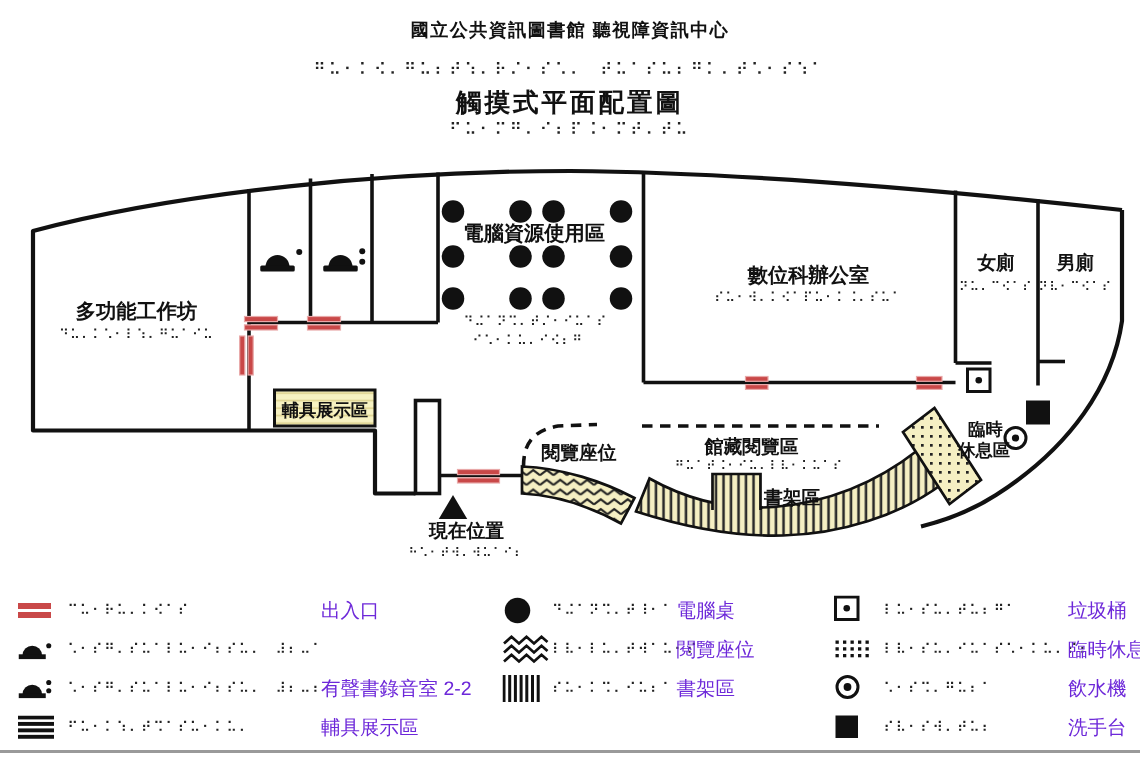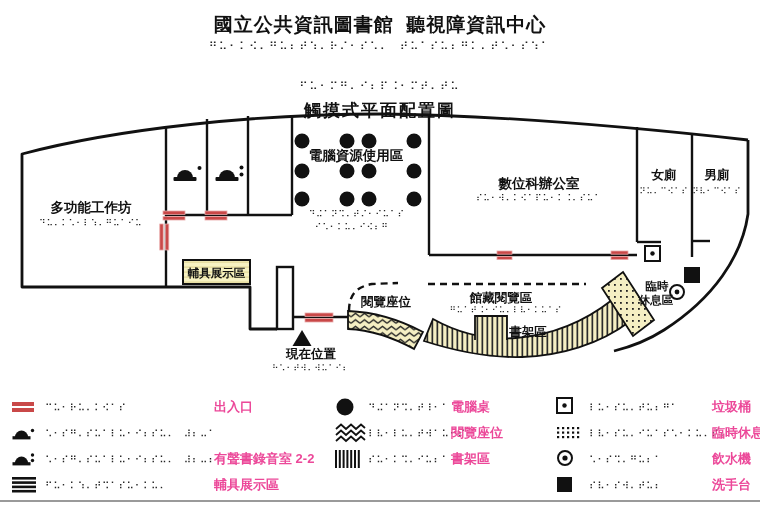--- a/index.html
+++ b/index.html
@@ -1,29 +1,29 @@
 <!DOCTYPE html>
 <html><head>
 <meta charset="utf-8">
 <style>
   html,body{margin:0;padding:0;background:#fff;}
   #page{position:relative;width:760px;height:507px;background:#fff;overflow:hidden;
         font-family:"Liberation Sans","DejaVu Sans",sans-serif;color:#111;}
   .ctr{position:absolute;left:0;width:760px;text-align:center;white-space:nowrap;}
-  .t1{top:12px;font-size:19px;font-weight:bold;letter-spacing:1px;font-family:Liberation Mono, monospace;}
-  .t2{top:57px;font-size:17px;font-weight:bold;letter-spacing:2px;margin-top:42px;}
+  .t1{top:12px;font-size:12px;font-weight:bold;letter-spacing:1px;}
+  .t2{top:57px;font-size:17px;font-weight:bold;letter-spacing:2px;}
   .brl{font-family:"DejaVu Sans",sans-serif;color:#222;font-size:11px;letter-spacing:2px;}
   .b1{top:40px;} .b2{top:80px;}
   svg text{font-family:"Liberation Sans","DejaVu Sans",sans-serif;}
   .lbl{font-weight:bold;fill:#111;}
   .sbr{font-family:"DejaVu Sans",sans-serif;fill:#222;letter-spacing:0.8px;}
   .lg-row{position:absolute;height:20px;display:flex;align-items:center;}
   .lg-icon{width:33px;flex:none;display:flex;align-items:center;}
   .lg-braille{font-family:"DejaVu Sans",sans-serif;font-size:9.5px;letter-spacing:1.2px;color:#222;white-space:nowrap;}
-  .lg-label{position:absolute;top:50%;transform:translateY(-50%);font-weight:bold;font-size:13px;white-space:nowrap;color:#ec4899;}
+  .lg-label{position:absolute;top:50%;transform:translateY(-50%);font-weight:normal;font-size:13px;white-space:nowrap;color:#6d28d9;}
   .c1 .lg-label{left:202px;} .c2 .lg-label{left:116px;} .c3 .lg-label{left:156px;text-align:right;}
   .bottom-line{position:absolute;top:500px;left:0;width:760px;height:2px;background:#9a9a9a;}
 </style>
 </head>
 <body>
 
 <div id="page">
 
   <div class="ctr t1">國立公共資訊圖書館 聽視障資訊中心</div>
   <div class="ctr brl b1">⠛⠥⠂⠅⠪⠄⠛⠥⠆⠞⠱⠄⠗⠌⠂⠎⠡⠄⠀⠞⠥⠁⠎⠥⠆⠛⠅⠄⠞⠡⠂⠎⠱⠁</div>

